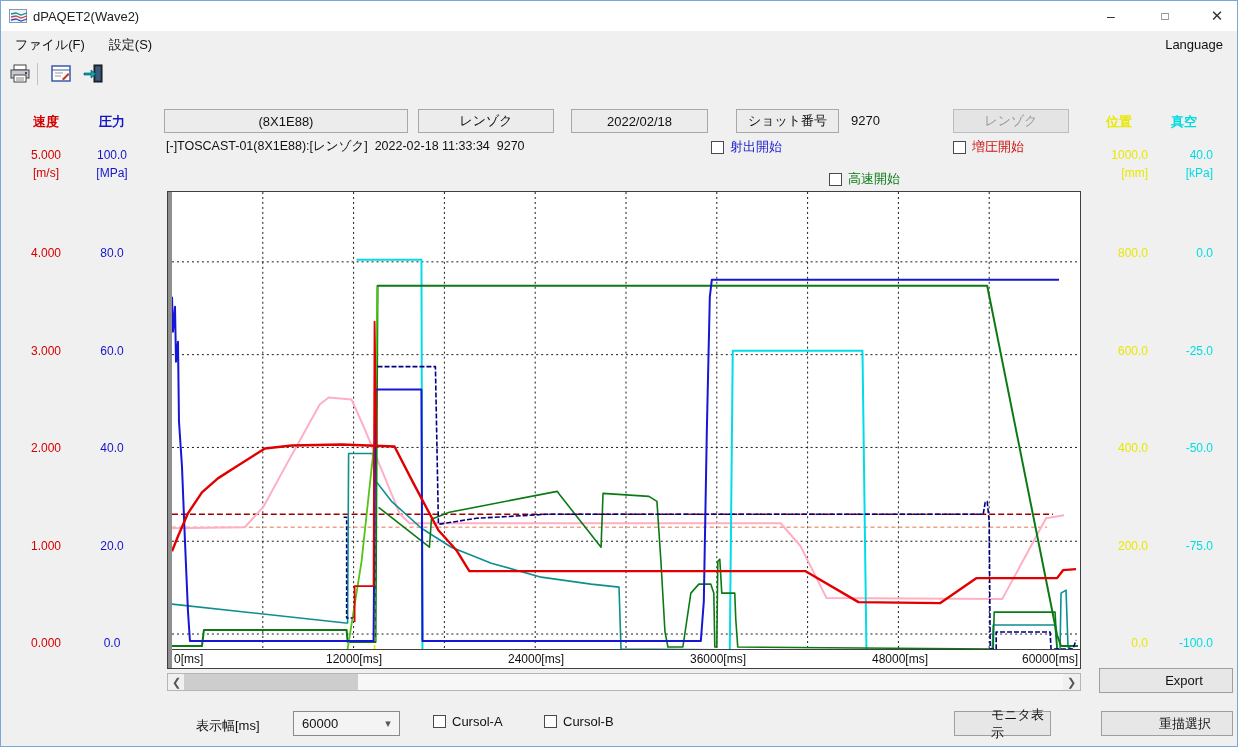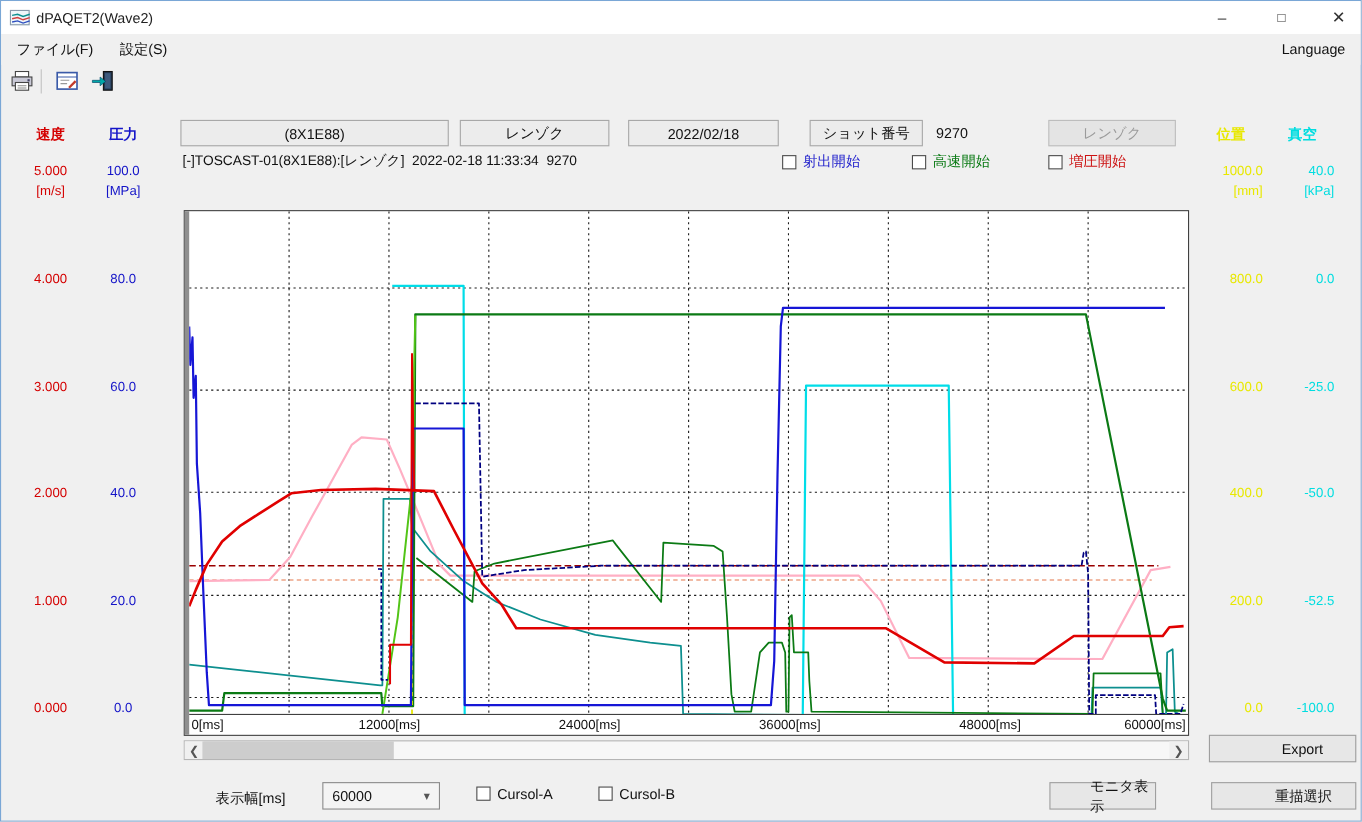--- a/index.html
+++ b/index.html
@@ -122,21 +122,21 @@
   <div class="info-btn" style="left:570px;width:137px;">2022/02/18</div>
   <div class="info-btn" style="left:735px;width:103px;">ショット番号</div>
   <div class="shotno">9270</div>
   <div class="info-btn disabled-btn" style="left:952px;width:116px;">レンゾク</div>
 
   
   <div class="statusline">[-]TOSCAST-01(8X1E88):[レンゾク]  2022-02-18 11:33:34  9270</div>
   <span id="event-checks"><span class="cbgroup" style="left: 710px;">
         <span class="cbox"></span>
         <span class="cblabel" style="color: rgb(34, 34, 204);">射出開始</span>
-      </span><span class="cbgroup" style="left: 828px;">
+      </span><span class="cbgroup" style="left: 828px; margin-top: 32px;">
         <span class="cbox"></span>
         <span class="cblabel" style="color: rgb(10, 122, 20);">高速開始</span>
       </span><span class="cbgroup" style="left: 952px;">
         <span class="cbox"></span>
         <span class="cblabel" style="color: rgb(204, 17, 17);">増圧開始</span>
       </span></span>
 
   
   <div class="axis-head" style="left: 14px; color: rgb(212, 0, 0);">速度</div>
   <div class="axis-head" style="left: 80px; color: rgb(20, 20, 200);">圧力</div>
@@ -169,21 +169,21 @@
       <div class="tick" style="top: 440px; color: rgb(232, 232, 0);">400.0</div>
       <div class="tick" style="top: 538px; color: rgb(232, 232, 0);">200.0</div>
       <div class="tick" style="top: 635px; color: rgb(232, 232, 0);">0.0</div>
       <div class="tick" style="top: 165px; color: rgb(232, 232, 0);">[mm]</div>
     </div>
   <div class="axis-col" id="col-vacuum" style="left:1150px;text-align:right;">
       <div class="tick" style="top: 147px; color: rgb(0, 221, 224);">40.0</div>
       <div class="tick" style="top: 245px; color: rgb(0, 221, 224);">0.0</div>
       <div class="tick" style="top: 343px; color: rgb(0, 221, 224);">-25.0</div>
       <div class="tick" style="top: 440px; color: rgb(0, 221, 224);">-50.0</div>
-      <div class="tick" style="top: 538px; color: rgb(0, 221, 224);">-52.5</div>
+      <div class="tick" style="top: 538px; color: rgb(0, 221, 224);">-75.0</div>
       <div class="tick" style="top: 635px; color: rgb(0, 221, 224);">-100.0</div>
       <div class="tick" style="top: 165px; color: rgb(0, 221, 224);">[kPa]</div>
     </div>
 
   
   <div class="chartbox">
     <div class="plot-accent"></div>
     <div class="plot">
       <svg id="plot-svg" viewBox="0 0 910 458" preserveAspectRatio="none">
           <g>

